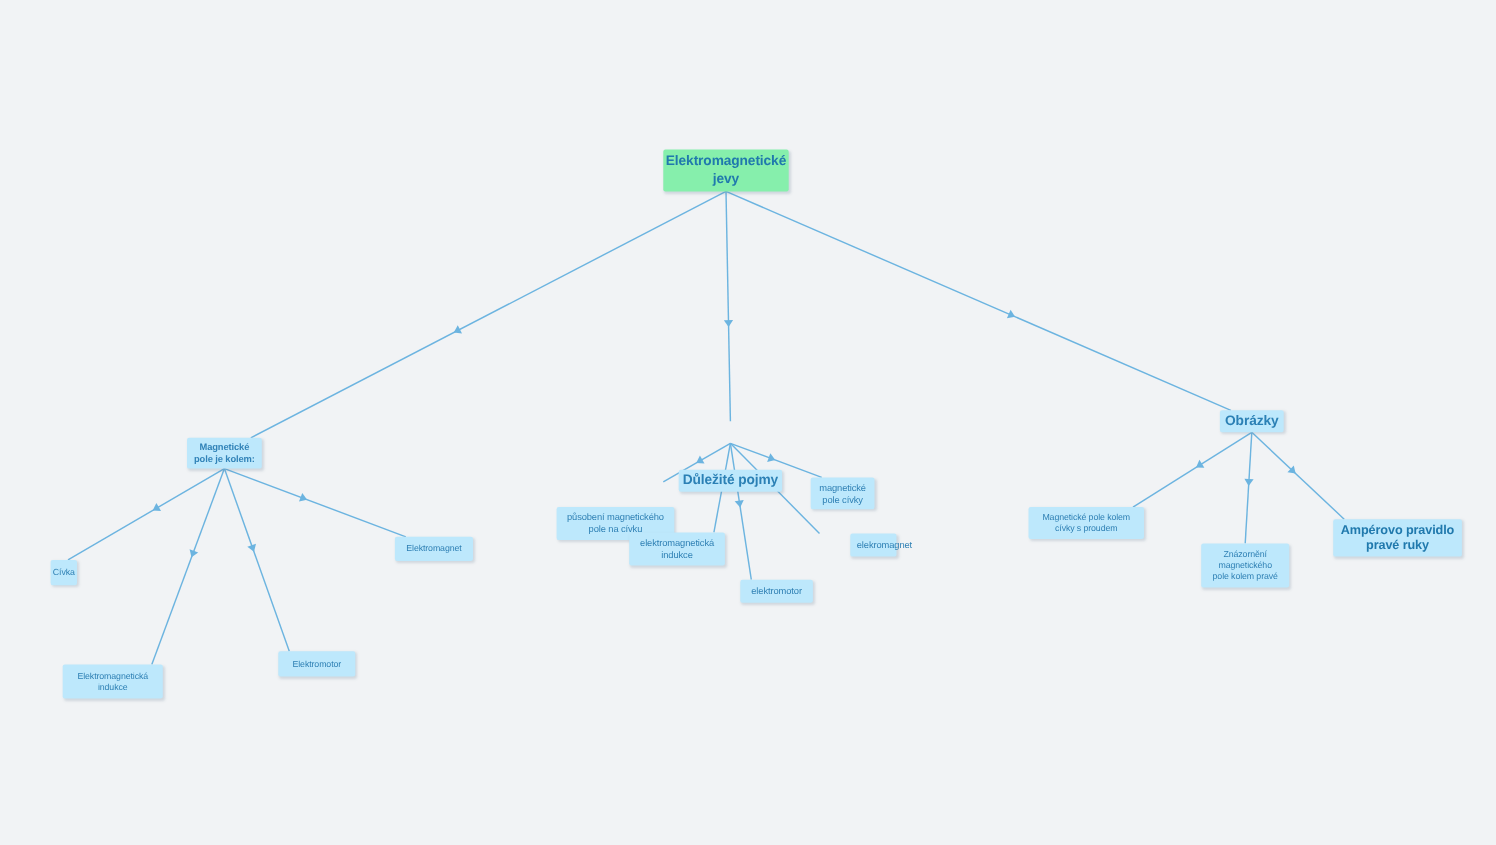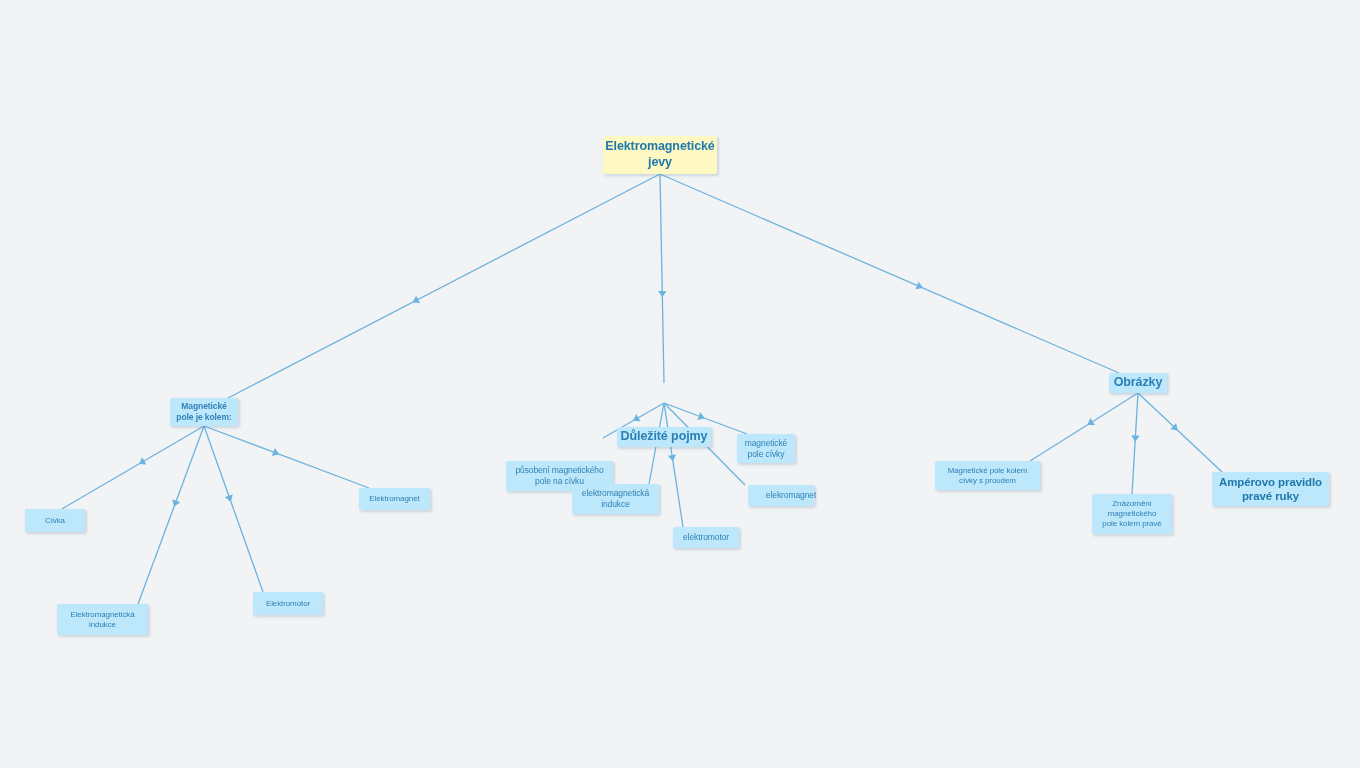--- a/index.html
+++ b/index.html
@@ -40,21 +40,21 @@
     justify-content: center;
     box-shadow: 1.5px 1.5px 2.5px rgba(90,120,140,0.22);
     line-height: 1.25;
     white-space: pre-line;
     letter-spacing: -0.1px;
   }
   .node.root {
     font-size: 12.5px;
     font-weight: bold;
     color: #2079ad;
-    background: #fef9c3;
+    background: #86efac;
   }
   .node.branch {
     font-size: 12.5px;
     font-weight: bold;
     color: #2b80b5;
   }
   .node.branch-small {
     font-size: 8.5px;
     font-weight: bold;
     color: #3183b8;
@@ -110,31 +110,31 @@
       <polygon points="0,-4.2 6.300000000000001,0 0,4.2" fill="#6cb4e0" transform="translate(1135.48,435.42) rotate(93.39971415912328)"></polygon>
       <line x1="1138" y1="393" x2="1222" y2="472" stroke="#6cb4e0" stroke-width="1.3"></line>
       <polygon points="0,-4.2 6.300000000000001,0 0,4.2" fill="#6cb4e0" transform="translate(1173.28,426.18) rotate(43.243011690091805)"></polygon>
     </svg>
 <div class="node root" style="left: 603px; top: 136px; width: 114px; min-height: 38px;">Elektromagnetické
 jevy</div>
     <div class="node branch-small" style="left: 170px; top: 398px; width: 68px; min-height: 28px;">Magnetické
 pole je kolem:</div>
     <div class="node branch" style="left: 617px; top: 383px; width: 94px; min-height: 20px; margin-top: 44px;">Důležité pojmy</div>
     <div class="node branch" style="left: 1109px; top: 373px; width: 58px; min-height: 20px;">Obrázky</div>
-    <div class="node leaf" style="left: 25px; top: 509px; width: 60px; min-height: 23px;">Cívka</div>
+    <div class="node leaf" style="left: 46px; top: 509px; width: 24px; min-height: 23px;">Cívka</div>
     <div class="node leaf" style="left: 57px; top: 604px; width: 91px; min-height: 31px;">Elektromagnetická
 indukce</div>
     <div class="node leaf" style="left: 253px; top: 592px; width: 70px; min-height: 23px;">Elektromotor</div>
     <div class="node leaf" style="left: 359px; top: 488px; width: 71px; min-height: 22px;">Elektromagnet</div>
     <div class="node leaf-mid" style="left: 506px; top: 438px; width: 107px; min-height: 30px; margin-top: 23px;">působení magnetického
 pole na cívku</div>
     <div class="node leaf-mid" style="left: 572px; top: 484px; width: 87px; min-height: 30px;">elektromagnetická
 indukce</div>
     <div class="node leaf-mid" style="left: 673px; top: 527px; width: 66px; min-height: 21px;">elektromotor</div>
-    <div class="node leaf-mid" style="left: 748px; top: 485px; width: 66px; min-height: 21px; padding-left: 20px;">elekromagnet</div>
+    <div class="node leaf-mid" style="left: 773px; top: 485px; width: 42px; min-height: 21px; padding-left: 20px;">elekromagnet</div>
     <div class="node leaf-mid" style="left: 737px; top: 434px; width: 58px; min-height: 29px;">magnetické
 pole cívky</div>
     <div class="node leaf" style="left: 935px; top: 461px; width: 105px; min-height: 29px; text-align: center;">Magnetické pole kolem
 cívky s proudem</div>
     <div class="node leaf" style="left: 1092px; top: 494px; width: 80px; min-height: 40px;">Znázornění
 magnetického
 pole kolem pravé</div>
     <div class="node leaf-big" style="left: 1212px; top: 472px; width: 117px; min-height: 34px;">Ampérovo pravidlo
 pravé ruky</div>
   </div>

